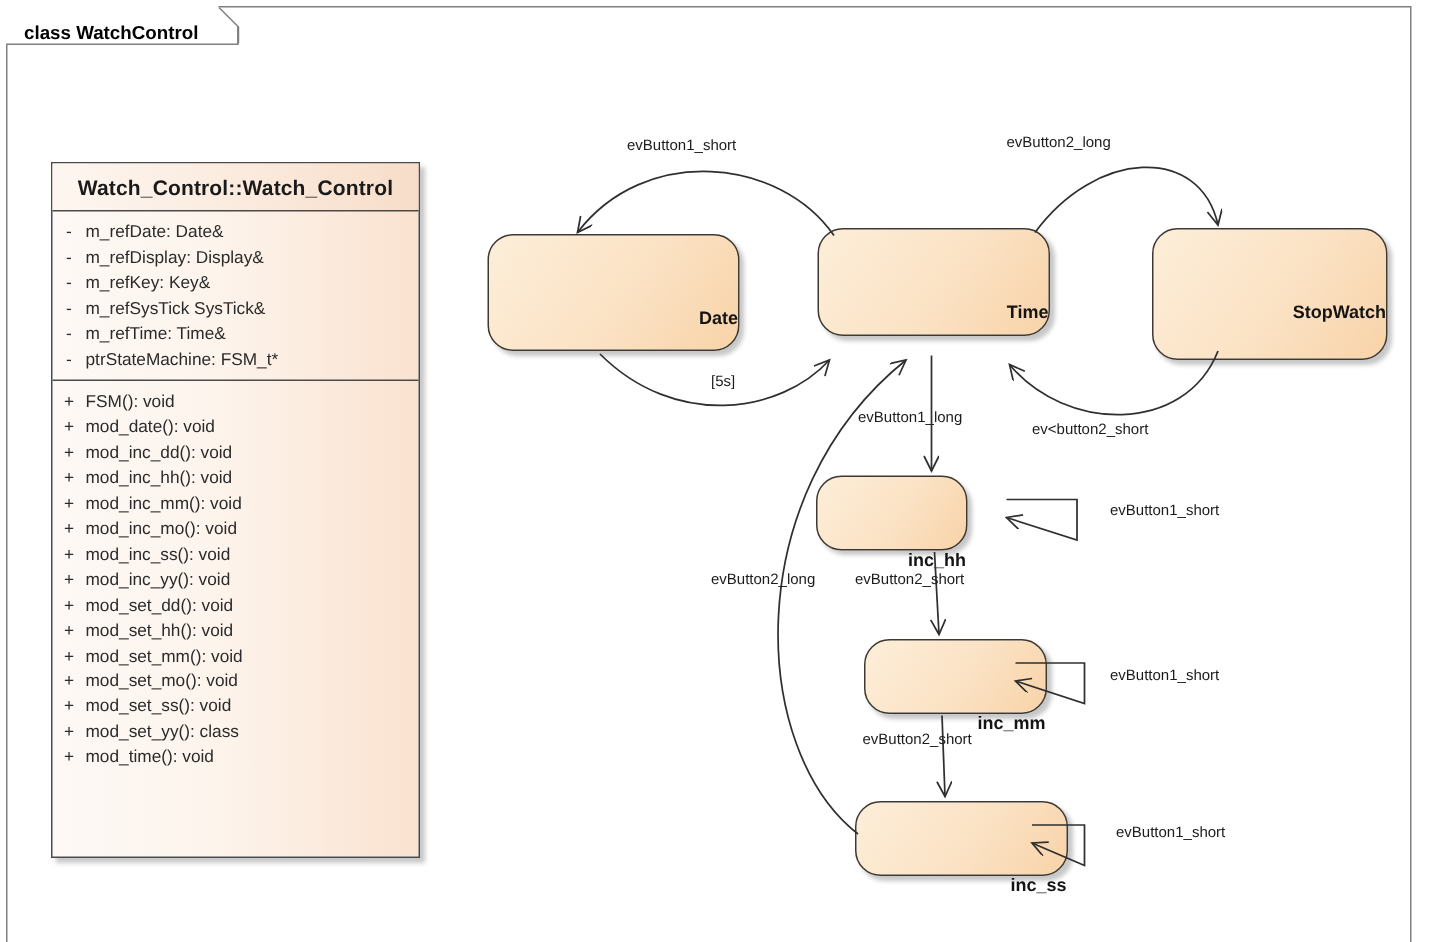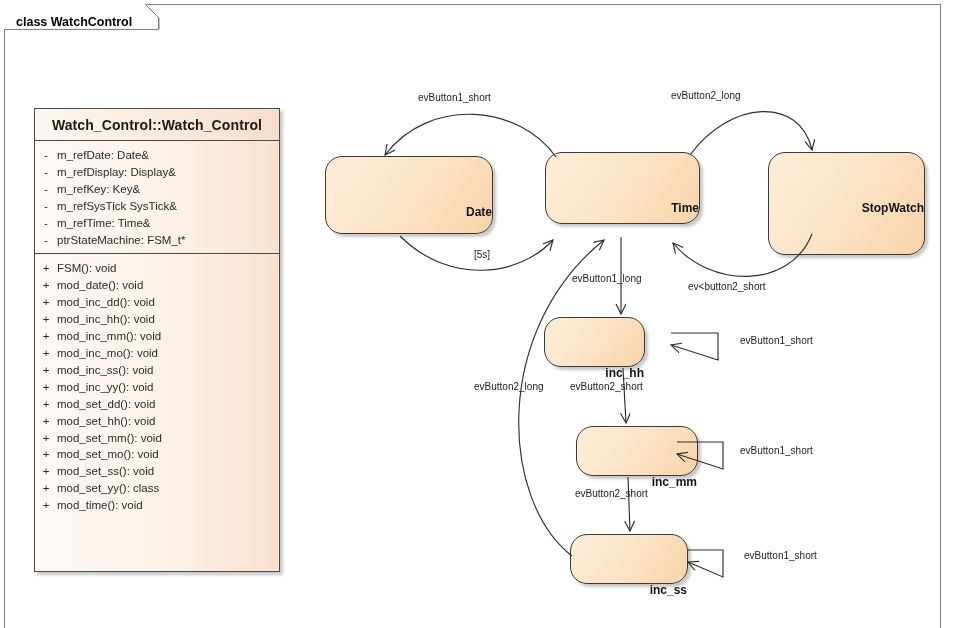--- a/index.html
+++ b/index.html
@@ -176,33 +176,33 @@
 </div>
 
 <div class="state" style="left:325px;top:156px;width:168px;height:78px;">
   <span class="name">Date</span>
 </div>
 
 <div class="state" style="left:545px;top:152px;width:155px;height:72px;">
   <span class="name">Time</span>
 </div>
 
-<div class="state" style="left:768px;top:152px;width:157px;height:103px;">
+<div class="state" style="left:768px;top:152px;width:157px;height:88px;">
   <span class="name">StopWatch</span>
 </div>
 
 <div class="state" style="left:544px;top:317px;width:101px;height:50px;">
   <span class="name">inc_hh</span>
 </div>
 
 <div class="state" style="left:576px;top:426px;width:122px;height:50px;">
   <span class="name">inc_mm</span>
 </div>
 
-<div class="state" style="left:570px;top:534px;width:118px;height:50px;">
+<div class="state" style="left:570px;top:534px;width:142px;height:50px;">
   <span class="name">inc_ss</span>
 </div>
 
 <svg id="edges">
   <defs>
     <marker id="ah" markerWidth="13" markerHeight="13" refX="11" refY="5" orient="auto" markerUnits="userSpaceOnUse">
       <path d="M1,0 L11,5 L1,10" fill="none" stroke="#2f2f2f" stroke-width="1.15"></path>
     </marker>
   </defs>
 

